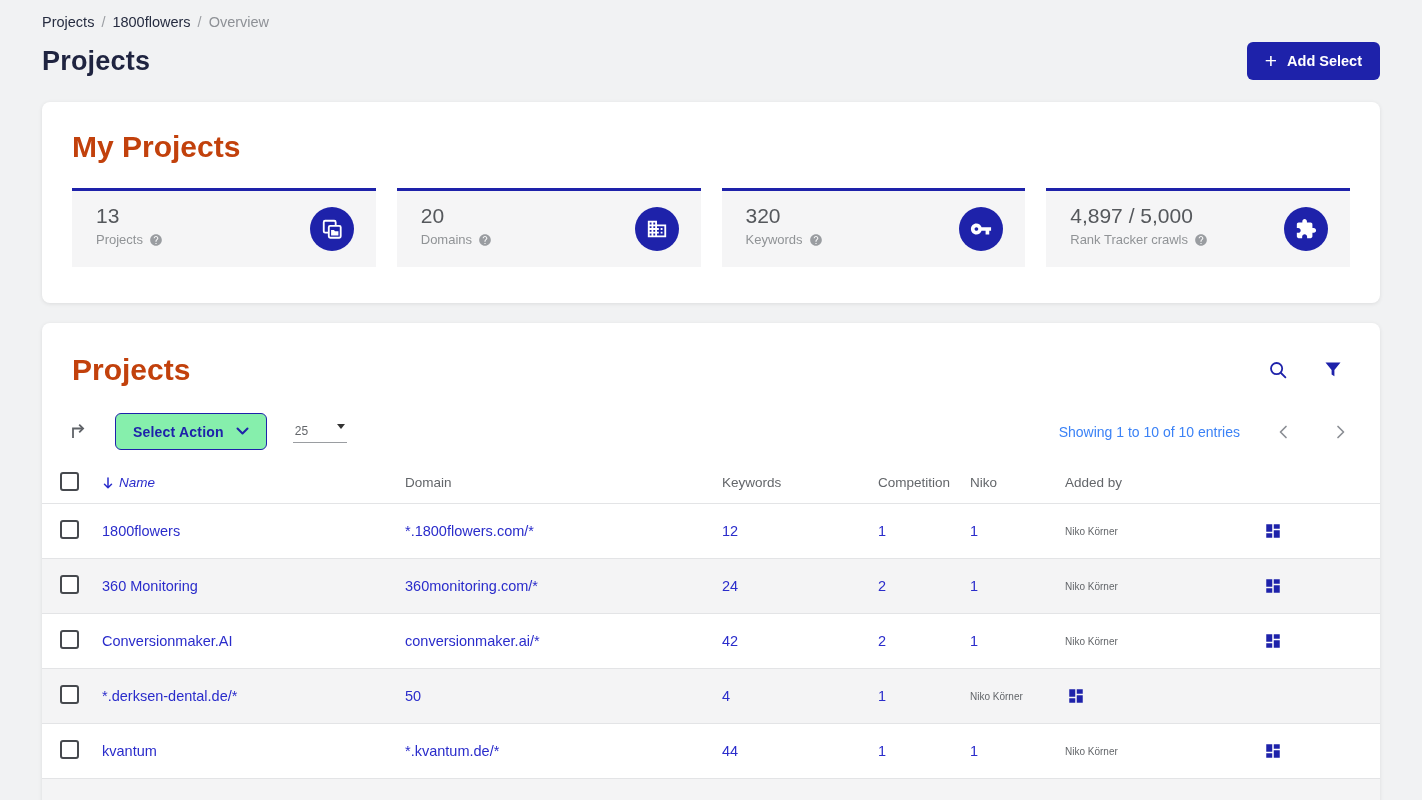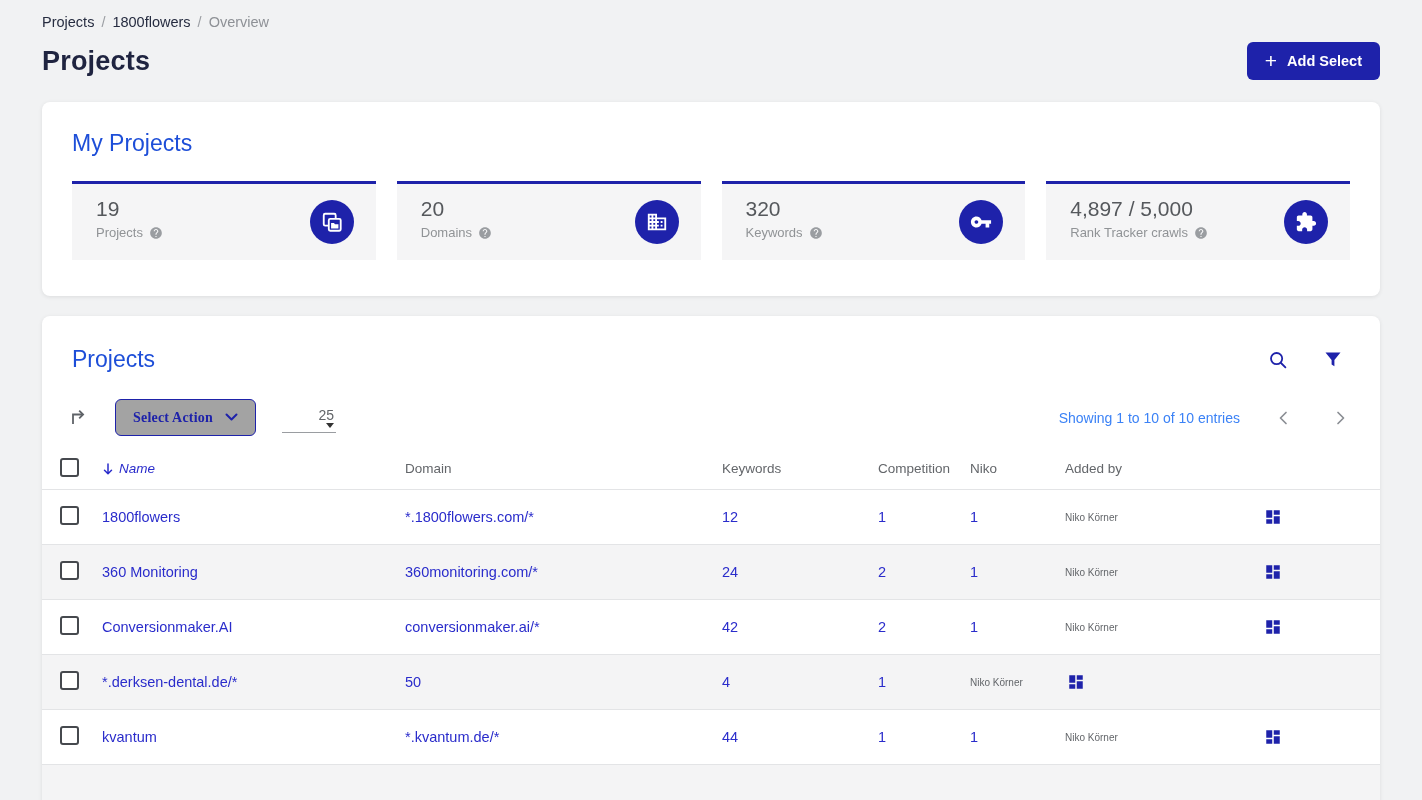--- a/index.html
+++ b/index.html
@@ -23,21 +23,21 @@
   .add-btn {
     display: flex; align-items: center; gap: 10px;
     background: #1e22aa; color: #fff; border: none; border-radius: 6px;
     height: 38px; padding: 0 18px; font-size: 14.5px; font-weight: 700;
     font-family: inherit; cursor: pointer;
   }
   .add-btn .plus { font-size: 21px; font-weight: 400; line-height: 1; margin-top: -2px; }
 
   
   .card { background: #fff; border-radius: 8px; box-shadow: 0 1px 4px rgba(0,0,0,.09); }
-  .card-title { font-size: 23px; color: #1d4ed8; font-weight: 400; }
+  .card-title { font-size: 30px; color: #c2410c; font-weight: 700; }
 
   
   .summary-card { margin-top: 20px; padding: 28px 30px 36px; }
   .stats-row { display: flex; gap: 21px; margin-top: 24px; }
   .stat-tile {
     flex: 1; position: relative; background: #f5f5f6;
     border-top: 3px solid #1e22aa; height: 79px; padding: 13px 24px 0;
   }
   .stat-value { font-size: 21px; color: #55585c; }
   .stat-label { display: flex; align-items: center; gap: 6px; margin-top: 4px; font-size: 13px; color: #909396; }
@@ -52,27 +52,27 @@
   
   .table-card { margin-top: 20px; padding-top: 30px; min-height: 560px; }
   .table-card-head { display: flex; justify-content: space-between; align-items: center; padding: 0 30px; }
   .head-icons { display: flex; gap: 32px; align-items: center; padding-right: 6px; }
   .icon-btn { background: none; border: none; cursor: pointer; padding: 2px; display: flex; }
 
   .toolbar { display: flex; align-items: center; margin-top: 26px; padding: 0 30px 0 24px; }
   .share-btn { background: none; border: none; cursor: pointer; display: flex; padding: 2px; }
   .select-action {
     margin-left: 24px; display: flex; align-items: center; gap: 12px;
-    border: 1.5px solid #1e22aa; border-radius: 6px; background: #a3a3a3;
-    color: #1e22aa; font-size: 14px; font-weight: 700; font-family: Liberation Serif, serif;
+    border: 1.5px solid #1e22aa; border-radius: 6px; background: #86efac;
+    color: #1e22aa; font-size: 14px; font-weight: 700; font-family: Liberation Sans, sans-serif;
     height: 37px; padding: 0 17px; cursor: pointer; letter-spacing: .2px;
   }
   .page-size {
-    margin-left: 26px; width: 54px; display: flex; align-items: flex-end; justify-content: space-between;
-    border-bottom: 1px solid #9a9da1; padding: 4px 2px; font-size: 14px; color: #63666a; cursor: pointer; flex-direction: column;
+    margin-left: 26px; width: 54px; display: flex; align-items: flex-start; justify-content: space-between;
+    border-bottom: 1px solid #9a9da1; padding: 4px 2px; font-size: 12px; color: #63666a; cursor: pointer;
   }
   .caret-down { width: 0; height: 0; border-left: 4px solid transparent; border-right: 4px solid transparent; border-top: 5px solid #333; }
   .toolbar-right { margin-left: auto; display: flex; align-items: center; }
   .showing { font-size: 14px; color: #3b82f6; }
   .pager { background: none; border: none; cursor: pointer; display: flex; padding: 2px; }
   .pager.prev { margin-left: 34px; }
   .pager.next { margin-left: 36px; }
 
   
   .grid-row { display: grid; grid-template-columns: 60px 303px 317px 156px 92px 95px 197px 1fr; align-items: center; }
@@ -108,21 +108,21 @@
     <button class="add-btn">
       <span class="plus">+</span>
       <span>Add Select</span>
     </button>
   </div>
 
   <div class="card summary-card">
     <div class="card-title">My Projects</div>
     <div class="stats-row" id="stats-row">
   <div class="stat-tile">
-    <div class="stat-value">19</div>
+    <div class="stat-value">13</div>
     <div class="stat-label">
       <span>Projects</span>
       <svg class="help-icon" viewBox="0 0 24 24">
         <path fill="#9a9da1" d="M12 2C6.48 2 2 6.48 2 12s4.48 10 10 10 10-4.48 10-10S17.52 2 12 2zm1 17h-2v-2h2v2zm2.07-7.75l-.9.92C13.45 12.9 13 13.5 13 15h-2v-.5c0-1.1.45-2.1 1.17-2.83l1.24-1.26c.37-.36.59-.86.59-1.41 0-1.1-.9-2-2-2s-2 .9-2 2H8c0-2.21 1.79-4 4-4s4 1.79 4 4c0 .88-.36 1.68-.93 2.25z"></path>
       </svg>
     </div>
     <div class="stat-circle">
             <svg viewBox="0 0 24 24" width="22" height="22">
               <rect x="3" y="3" width="13" height="13" rx="1.5" fill="none" stroke="#fff" stroke-width="2"></rect>
               <rect x="8.5" y="8.5" width="13" height="13" rx="1.5" fill="#1e22aa" stroke="#fff" stroke-width="2"></rect>

